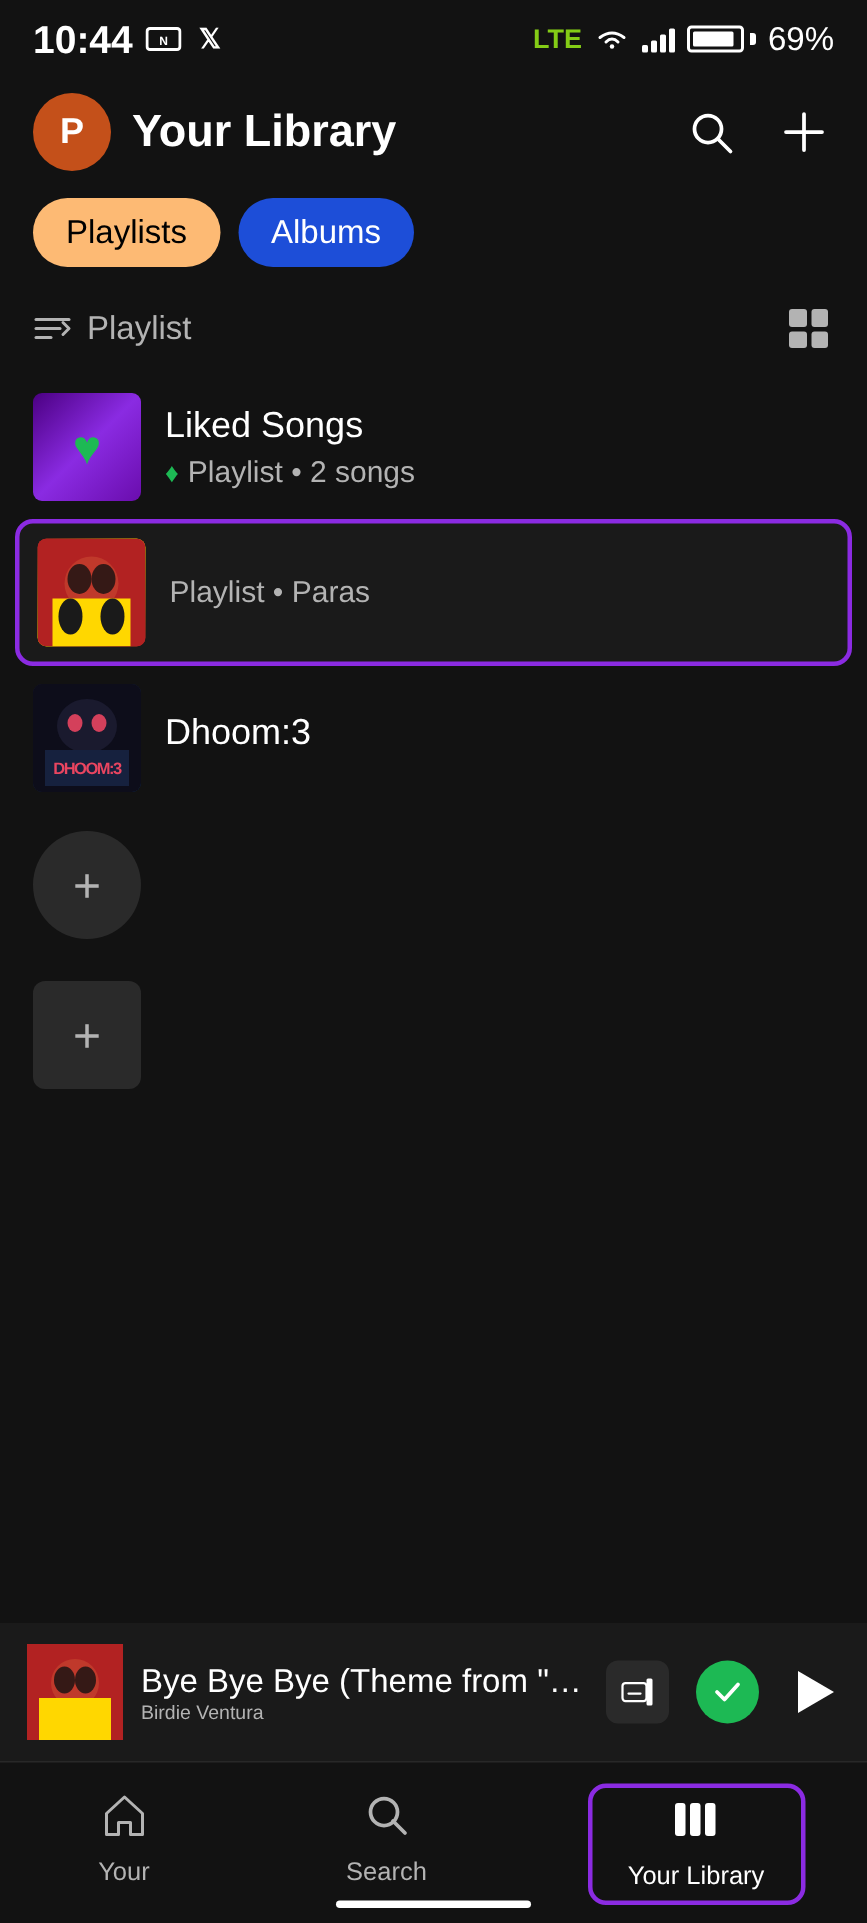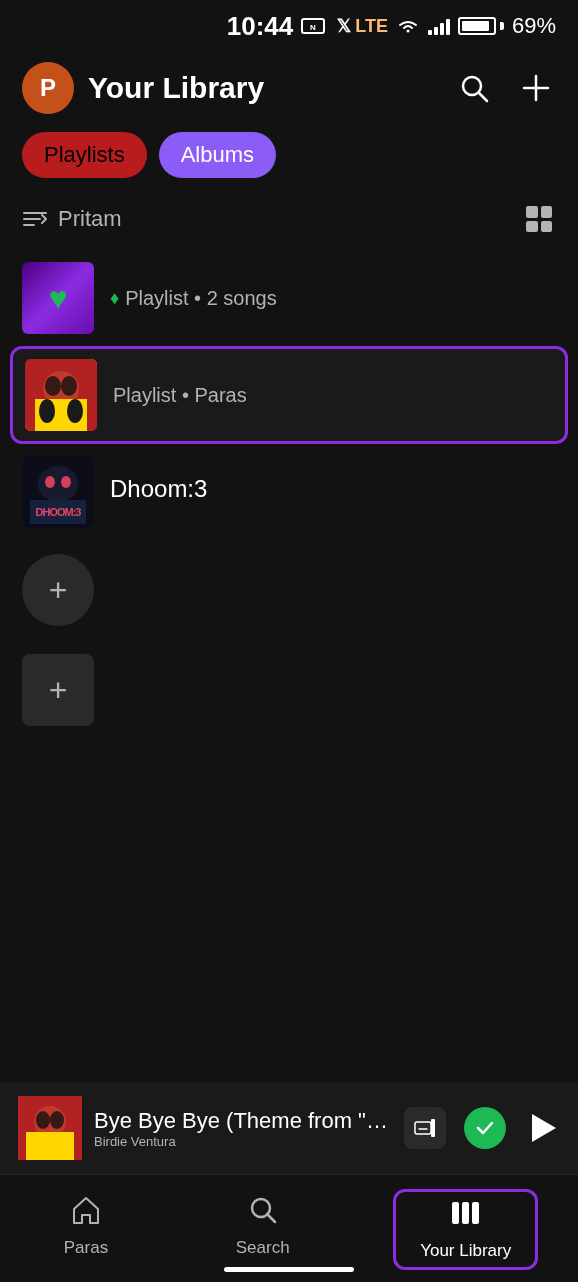--- a/index.html
+++ b/index.html
@@ -12,21 +12,21 @@
       overflow: hidden;
       position: relative;
     }
 
     
     .status-bar {
       height: 52px;
       background: #121212;
       display: flex;
       align-items: center;
-      justify-content: flex-end;
+      justify-content: space-between;
       padding: 0 22px;
     }
     .status-left {
       display: flex;
       align-items: center;
       gap: 8px;
       font-size: 26px;
       font-weight: 600;
       color: #fff;
     }
@@ -113,29 +113,29 @@
 
     
     .filter-tabs {
       padding: 4px 22px 16px;
       display: flex;
       gap: 12px;
     }
     .filter-tab {
       padding: 10px 22px;
       border-radius: 30px;
-      background: #8b5cf6;
+      background: #1d4ed8;
       color: #fff;
       font-size: 22px;
       font-weight: 500;
       border: none;
       cursor: pointer;
     }
     .filter-tab.active {
-      background: #b91c1c;
+      background: #fdba74;
       color: #000;
     }
 
     
     .sort-row {
       padding: 8px 22px 14px;
       display: flex;
       align-items: center;
       justify-content: space-between;
     }
@@ -431,21 +431,21 @@
     <svg width="24" height="18" viewBox="0 0 24 18">
       <rect x="1" y="2" width="22" height="14" rx="2" fill="none" stroke="#fff" stroke-width="2"></rect>
       <text x="12" y="13" text-anchor="middle" fill="#fff" font-size="8" font-weight="bold">N</text>
     </svg>
 
     <svg width="22" height="22" viewBox="0 0 22 22">
       <text x="11" y="17" text-anchor="middle" fill="#fff" font-size="18" font-weight="bold">𝕏</text>
     </svg>
   </div>
   <div class="status-right">
-    <span style="font-size:18px;font-weight:700;color:#fdba74;">LTE</span>
+    <span style="font-size:18px;font-weight:700;color:#84cc16;">LTE</span>
 
     <svg width="24" height="18" viewBox="0 0 24 18">
       <path d="M12 14 L12 14" stroke="#fff" stroke-width="3" stroke-linecap="round"></path>
       <path d="M8 11 Q12 7 16 11" stroke="#fff" stroke-width="2" fill="none" stroke-linecap="round"></path>
       <path d="M4 8 Q12 2 20 8" stroke="#fff" stroke-width="2" fill="none" stroke-linecap="round"></path>
     </svg>
 
     <div class="signal-bars">
       <div class="signal-bar" style="height:5px;"></div>
       <div class="signal-bar" style="height:8px;"></div>
@@ -492,39 +492,40 @@
 </div>
 
 <div class="sort-row">
   <div class="sort-left">
     <svg width="26" height="22" viewBox="0 0 26 22">
       <line x1="2" y1="5" x2="24" y2="5" stroke="#b3b3b3" stroke-width="2" stroke-linecap="round"></line>
       <line x1="2" y1="11" x2="18" y2="11" stroke="#b3b3b3" stroke-width="2" stroke-linecap="round"></line>
       <line x1="2" y1="17" x2="12" y2="17" stroke="#b3b3b3" stroke-width="2" stroke-linecap="round"></line>
       <polyline points="20,7 24,11 20,15" fill="none" stroke="#b3b3b3" stroke-width="2" stroke-linecap="round" stroke-linejoin="round"></polyline>
     </svg>
-    <span style="font-size:22px;color:#b3b3b3;font-weight:500;">Pritam</span>
+    <span style="font-size:22px;color:#b3b3b3;font-weight:500;">Playlist</span>
   </div>
   <button class="icon-btn">
     <div class="grid-icon">
       <div class="grid-cell"></div>
       <div class="grid-cell"></div>
       <div class="grid-cell"></div>
       <div class="grid-cell"></div>
     </div>
   </button>
 </div>
 
 <div class="library-list">
 
   <div class="library-item">
     <div class="item-thumb liked">
       <span class="heart-icon">♥</span>
     </div>
     <div class="item-info">
+      <div class="item-title">Liked Songs</div>
       <div class="item-subtitle">
         <span class="spotify-badge">♦</span>
         <span>Playlist • 2 songs</span>
       </div>
     </div>
   </div>
 
   <div class="library-item selected">
     <div class="item-thumb deadpool-thumb">
 
@@ -612,21 +613,21 @@
   </div>
 </div>
 
 <div class="bottom-nav">
   <div class="nav-item">
     <span class="nav-icon">
       <svg width="32" height="30" viewBox="0 0 32 30">
         <path d="M4 14 L16 3 L28 14 L28 28 L20 28 L20 20 L12 20 L12 28 L4 28 Z" fill="none" stroke="#b3b3b3" stroke-width="2" stroke-linejoin="round"></path>
       </svg>
     </span>
-    <span class="nav-label">Paras</span>
+    <span class="nav-label">Your</span>
   </div>
   <div class="nav-item">
     <span class="nav-icon">
       <svg width="30" height="30" viewBox="0 0 30 30">
         <circle cx="13" cy="13" r="9" fill="none" stroke="#b3b3b3" stroke-width="2.5"></circle>
         <line x1="19" y1="19" x2="27" y2="27" stroke="#b3b3b3" stroke-width="2.5" stroke-linecap="round"></line>
       </svg>
     </span>
     <span class="nav-label">Search</span>
   </div>

